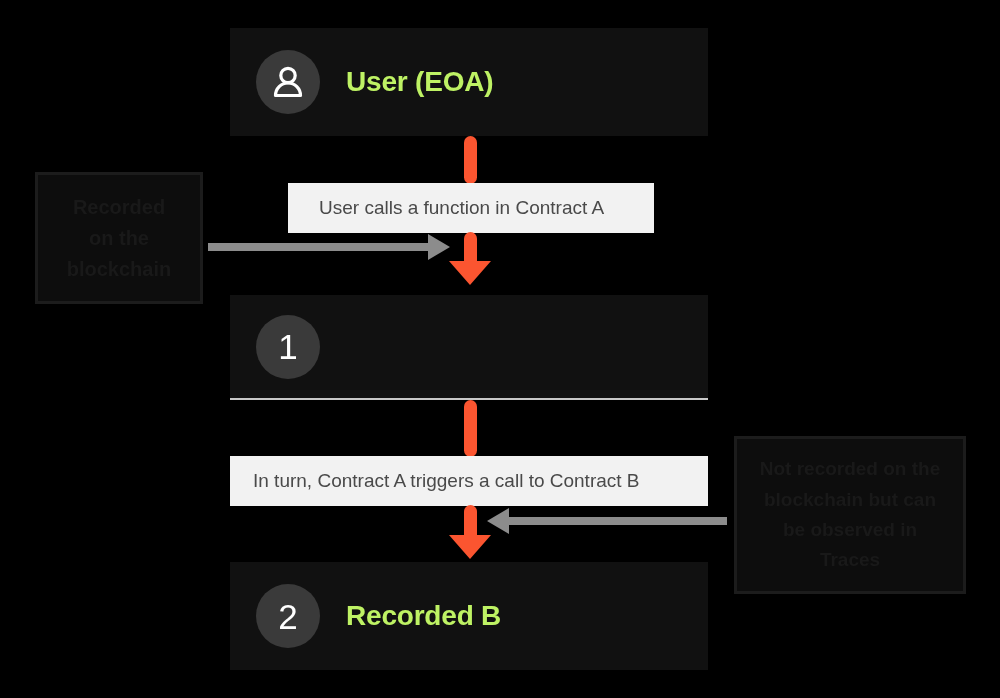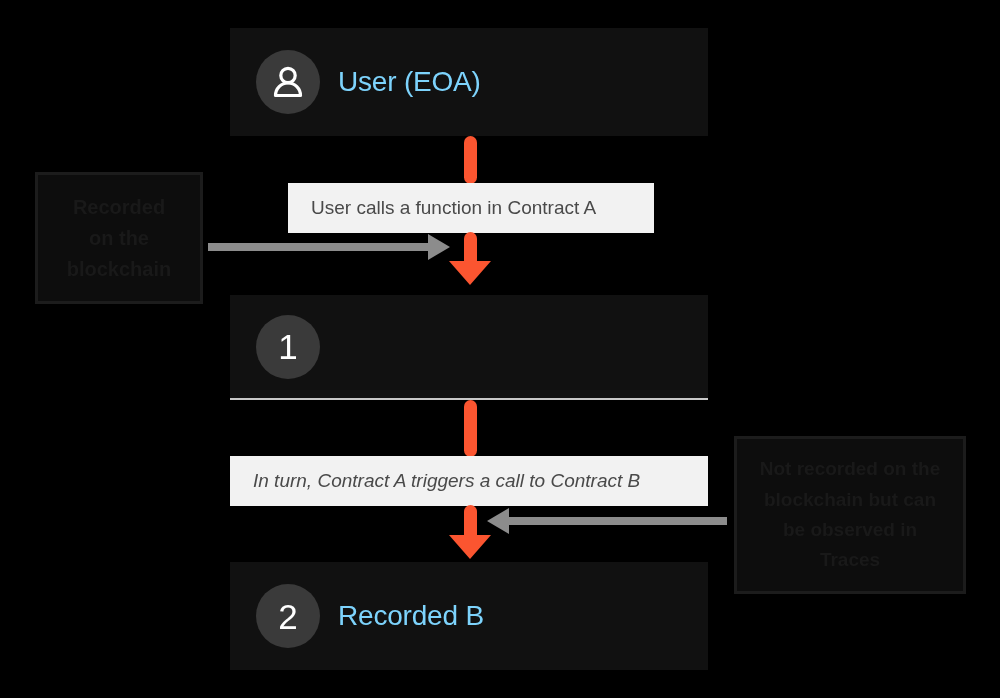--- a/index.html
+++ b/index.html
@@ -47,41 +47,41 @@
     align-items: center;
     justify-content: center;
     color: #ffffff;
     font-size: 35px;
     font-weight: 400;
     line-height: 1;
   }
   .badge svg { display: block; }
 
   .node-title {
-    margin-left: 18px;
-    color: #7dd3fc;
+    margin-left: 26px;
+    color: #bef264;
     font-size: 28px;
-    font-weight: normal;
+    font-weight: bold;
     letter-spacing: -0.2px;
     white-space: nowrap;
   }
 
   
   .chip {
     position: absolute;
     background: #f2f2f2;
     color: #4a4a4a;
     font-size: 19px;
     display: flex;
     align-items: center;
     box-sizing: border-box;
     white-space: nowrap;
   }
-  .chip-1 { left: 288px; top: 183px; width: 366px; height: 50px; padding-left: 23px; }
-  .chip-2 { left: 230px; top: 456px; width: 478px; height: 50px; padding-left: 23px; font-style: italic; }
+  .chip-1 { left: 288px; top: 183px; width: 366px; height: 50px; padding-left: 31px; }
+  .chip-2 { left: 230px; top: 456px; width: 478px; height: 50px; padding-left: 23px; }
 
   
   .vline {
     position: absolute;
     left: 464px;
     width: 13px;
     background: #fb5530;
     border-radius: 7px;
   }
   .v-a { top: 136px; height: 48px; }

